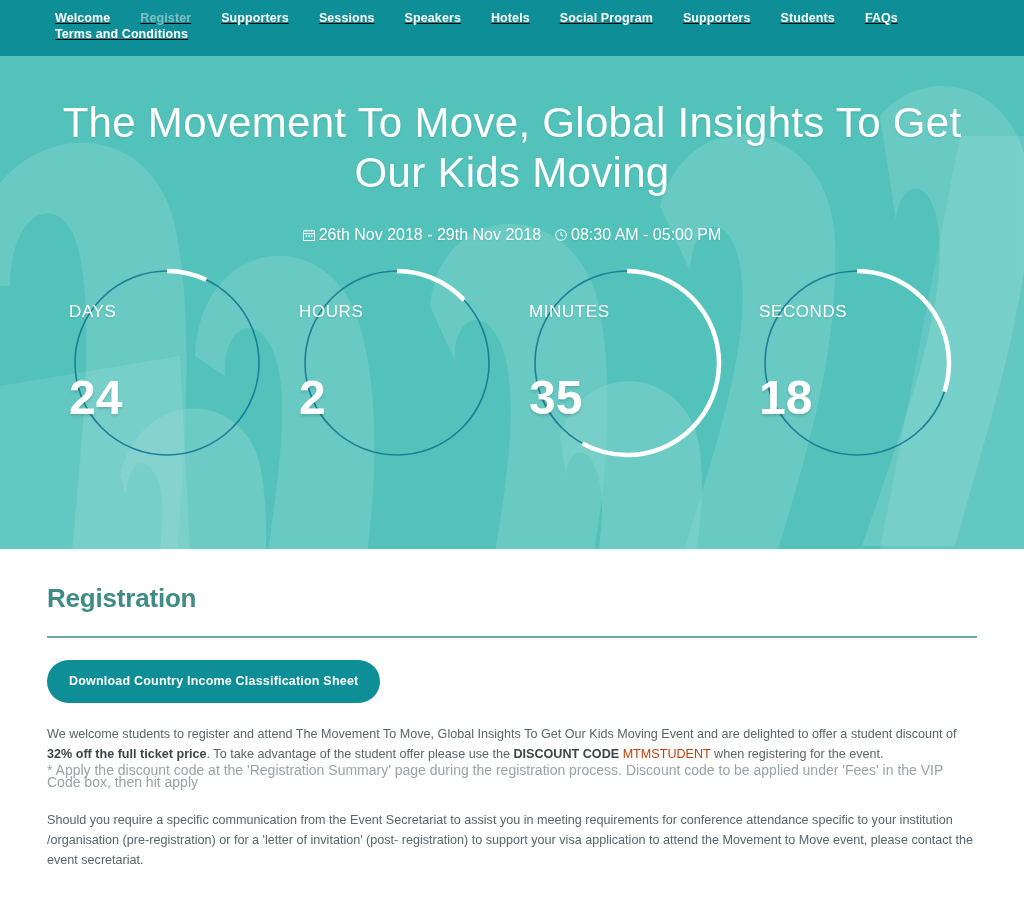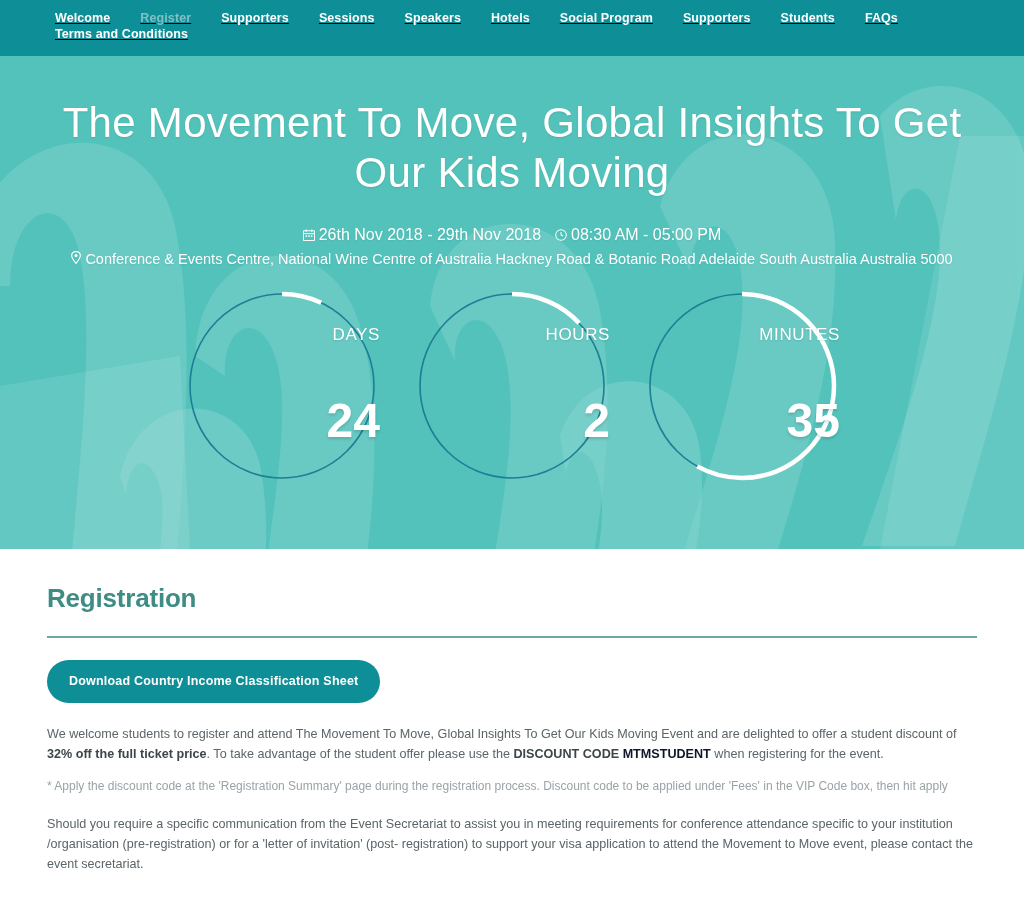--- a/index.html
+++ b/index.html
@@ -104,21 +104,21 @@
     display: flex;
     justify-content: center;
     gap: 34px;
   }
   .cd-unit {
     position: relative;
     width: 196px;
     height: 196px;
     display: flex;
     flex-direction: column;
-    align-items: flex-end;
+    align-items: flex-start;
     justify-content: center;
   }
   .cd-ring {
     position: absolute;
     inset: 0;
     width: 196px;
     height: 196px;
   }
   .cd-label {
     position: relative;
@@ -173,28 +173,28 @@
   }
 
   .body-p {
     margin-top: 21px;
     color: #5b6468;
     font-size: 12.6px;
     line-height: 20px;
     max-width: 930px;
   }
   .body-p b { color: #3e4548; font-weight: bold; }
-  .teal-b { color: #0f172a; font-weight: bold; }
+  .teal-b { color: #c2410c; font-weight: normal; }
   .note-p { margin-top: 17px; }
   .note-p b { color: #3e4548; }
 
   .fineprint {
-    margin-top: 16px;
+    margin-top: 0;
     color: #9aa3a6;
-    font-size: 12px;
+    font-size: 14px;
     line-height: 12px;
     max-width: 930px;
   }
   .last-block { margin-top: 22px; }
 </style>
 </head>
 <body>
 
 <nav class="navbar">
   <div class="nav-row row1" id="nav-row-0">
@@ -249,28 +249,20 @@
         </svg>
       </span><span>26th Nov 2018 - 29th Nov 2018</span><span class="sep"></span><span class="mini-icon">
         <svg width="12" height="12" viewBox="0 0 14 14">
           <circle cx="7" cy="7" r="6.2" fill="none" stroke="#ffffff" stroke-width="1.2"></circle>
           <line x1="7" y1="7" x2="7" y2="3.4" stroke="#ffffff" stroke-width="1.2"></line>
           <line x1="7" y1="7" x2="9.6" y2="8.3" stroke="#ffffff" stroke-width="1.2"></line>
         </svg>
       </span><span>08:30 AM - 05:00 PM</span>
     </div>
 
-    <div class="hero-loc">
-      <span class="mini-icon">
-        <svg width="10" height="13" viewBox="0 0 10 13">
-          <path d="M5 0.6 C 2.4 0.6 0.7 2.4 0.7 4.6 C 0.7 7.4 5 12.4 5 12.4 C 5 12.4 9.3 7.4 9.3 4.6 C 9.3 2.4 7.6 0.6 5 0.6 Z" fill="none" stroke="#ffffff" stroke-width="1.1"></path>
-          <circle cx="5" cy="4.6" r="1.5" fill="#ffffff"></circle>
-        </svg>
-      </span><span>Conference &amp; Events Centre, National Wine Centre of Australia Hackney Road &amp; Botanic Road Adelaide South Australia Australia 5000</span>
-    </div>
 
     <div class="countdown" id="countdown-container">
         <div class="cd-unit">
           <svg class="cd-ring" viewBox="0 0 196 196">
             <circle cx="98" cy="98" r="92" fill="none" stroke="#1c7f95" stroke-width="1.6"></circle>
             <circle cx="98" cy="98" r="92" fill="none" stroke="#ffffff" stroke-width="4.5" stroke-linecap="butt" stroke-dasharray="40.463713378236534 578.0530482605219" transform="rotate(-90 98 98)"></circle>
           </svg>
           <div class="cd-label">DAYS</div>
           <div class="cd-value">24</div>
         </div>
@@ -283,20 +275,28 @@
           <div class="cd-value">2</div>
         </div>
         <div class="cd-unit">
           <svg class="cd-ring" viewBox="0 0 196 196">
             <circle cx="98" cy="98" r="92" fill="none" stroke="#1c7f95" stroke-width="1.6"></circle>
             <circle cx="98" cy="98" r="92" fill="none" stroke="#ffffff" stroke-width="4.5" stroke-linecap="butt" stroke-dasharray="335.2707679911027 578.0530482605219" transform="rotate(-90 98 98)"></circle>
           </svg>
           <div class="cd-label">MINUTES</div>
           <div class="cd-value">35</div>
         </div>
+        <div class="cd-unit">
+          <svg class="cd-ring" viewBox="0 0 196 196">
+            <circle cx="98" cy="98" r="92" fill="none" stroke="#1c7f95" stroke-width="1.6"></circle>
+            <circle cx="98" cy="98" r="92" fill="none" stroke="#ffffff" stroke-width="4.5" stroke-linecap="butt" stroke-dasharray="173.41591447815657 578.0530482605219" transform="rotate(-90 98 98)"></circle>
+          </svg>
+          <div class="cd-label">SECONDS</div>
+          <div class="cd-value">18</div>
+        </div>
       </div>
   </div>
 </header>
 
 <main class="content">
 
   <h2 class="section-title">Registration</h2>
   <div class="title-rule"></div>
 
   <button class="dl-button">Download Country Income Classification Sheet</button>

